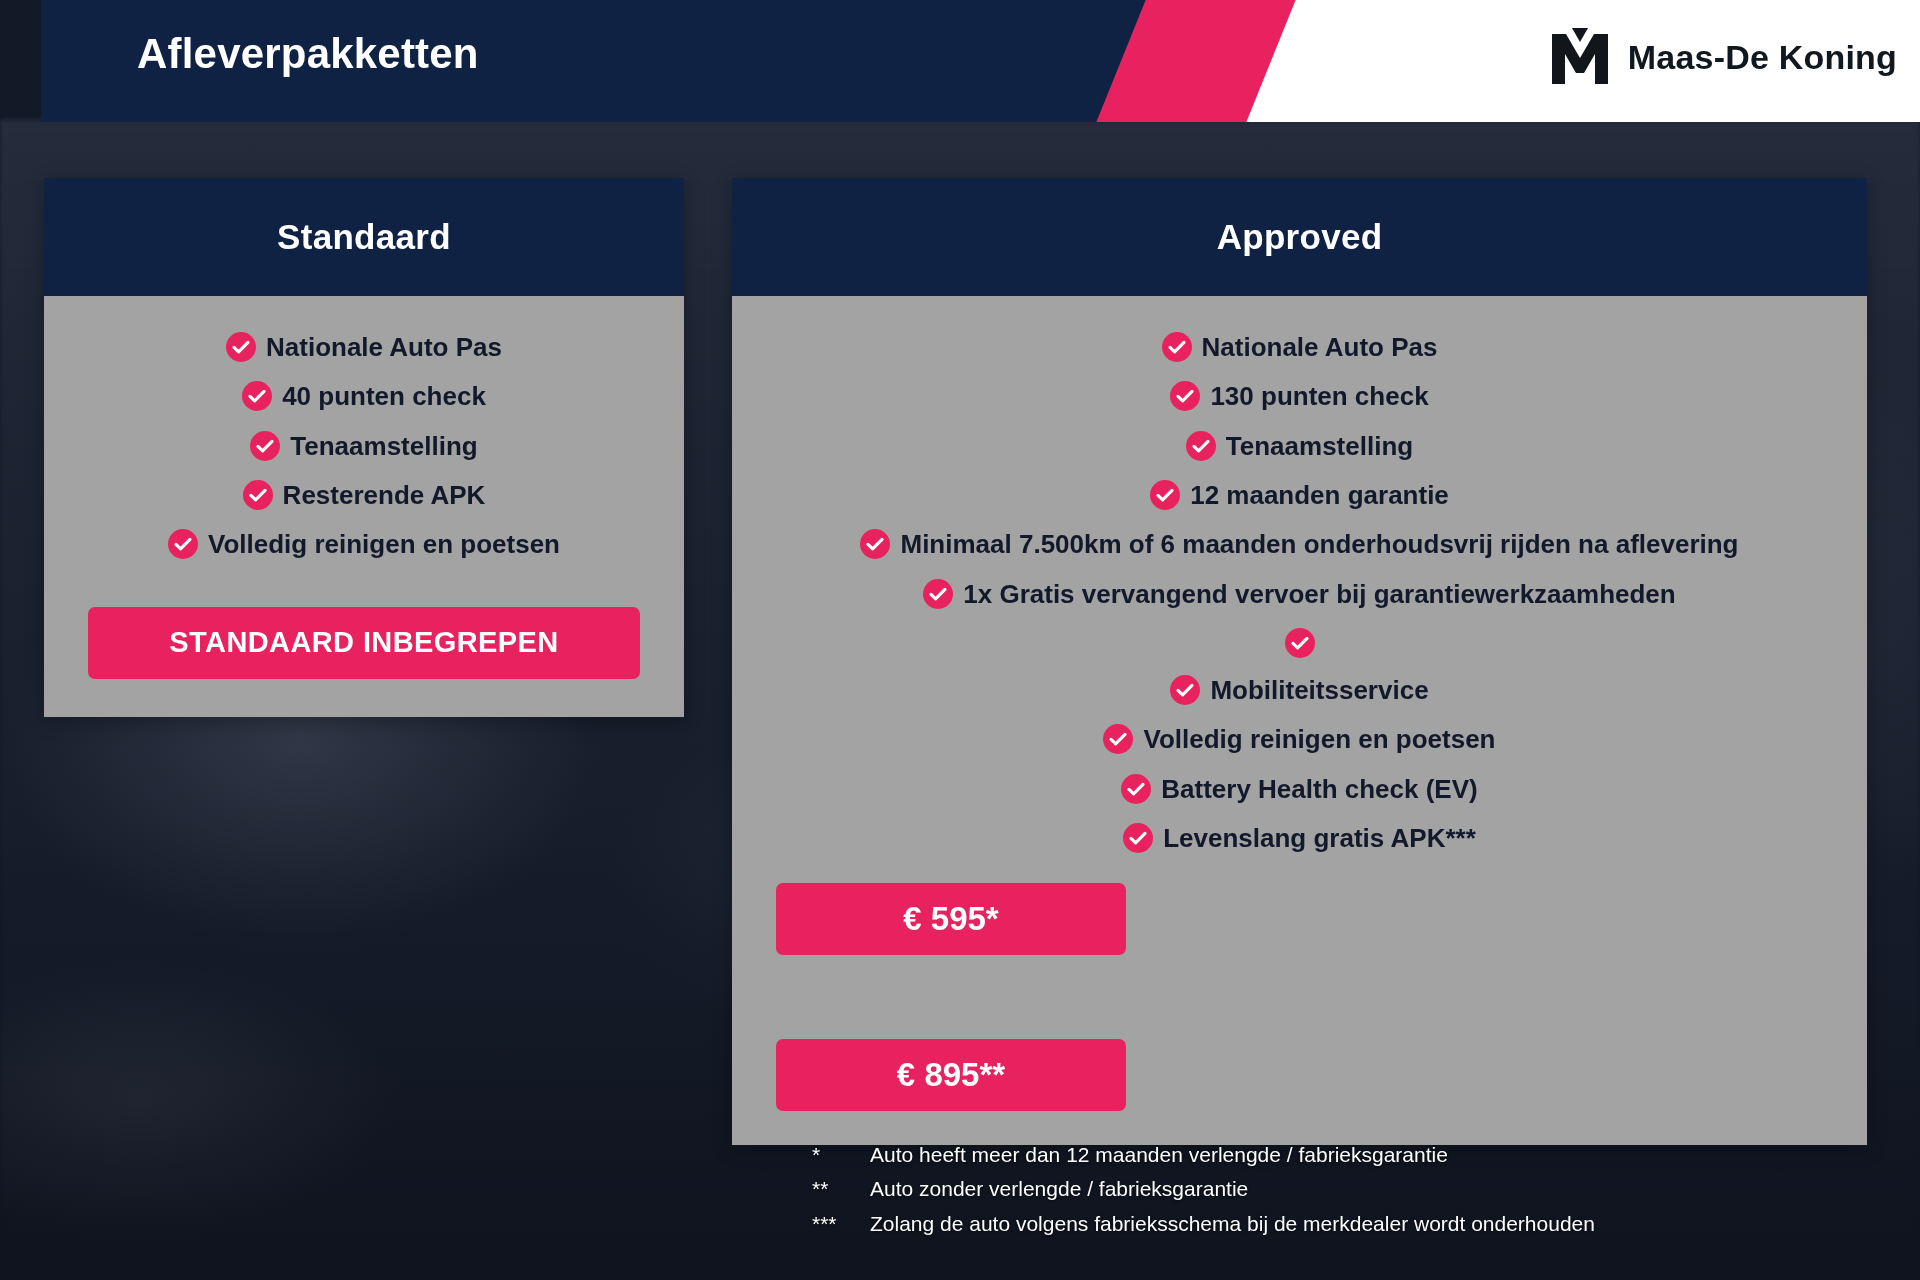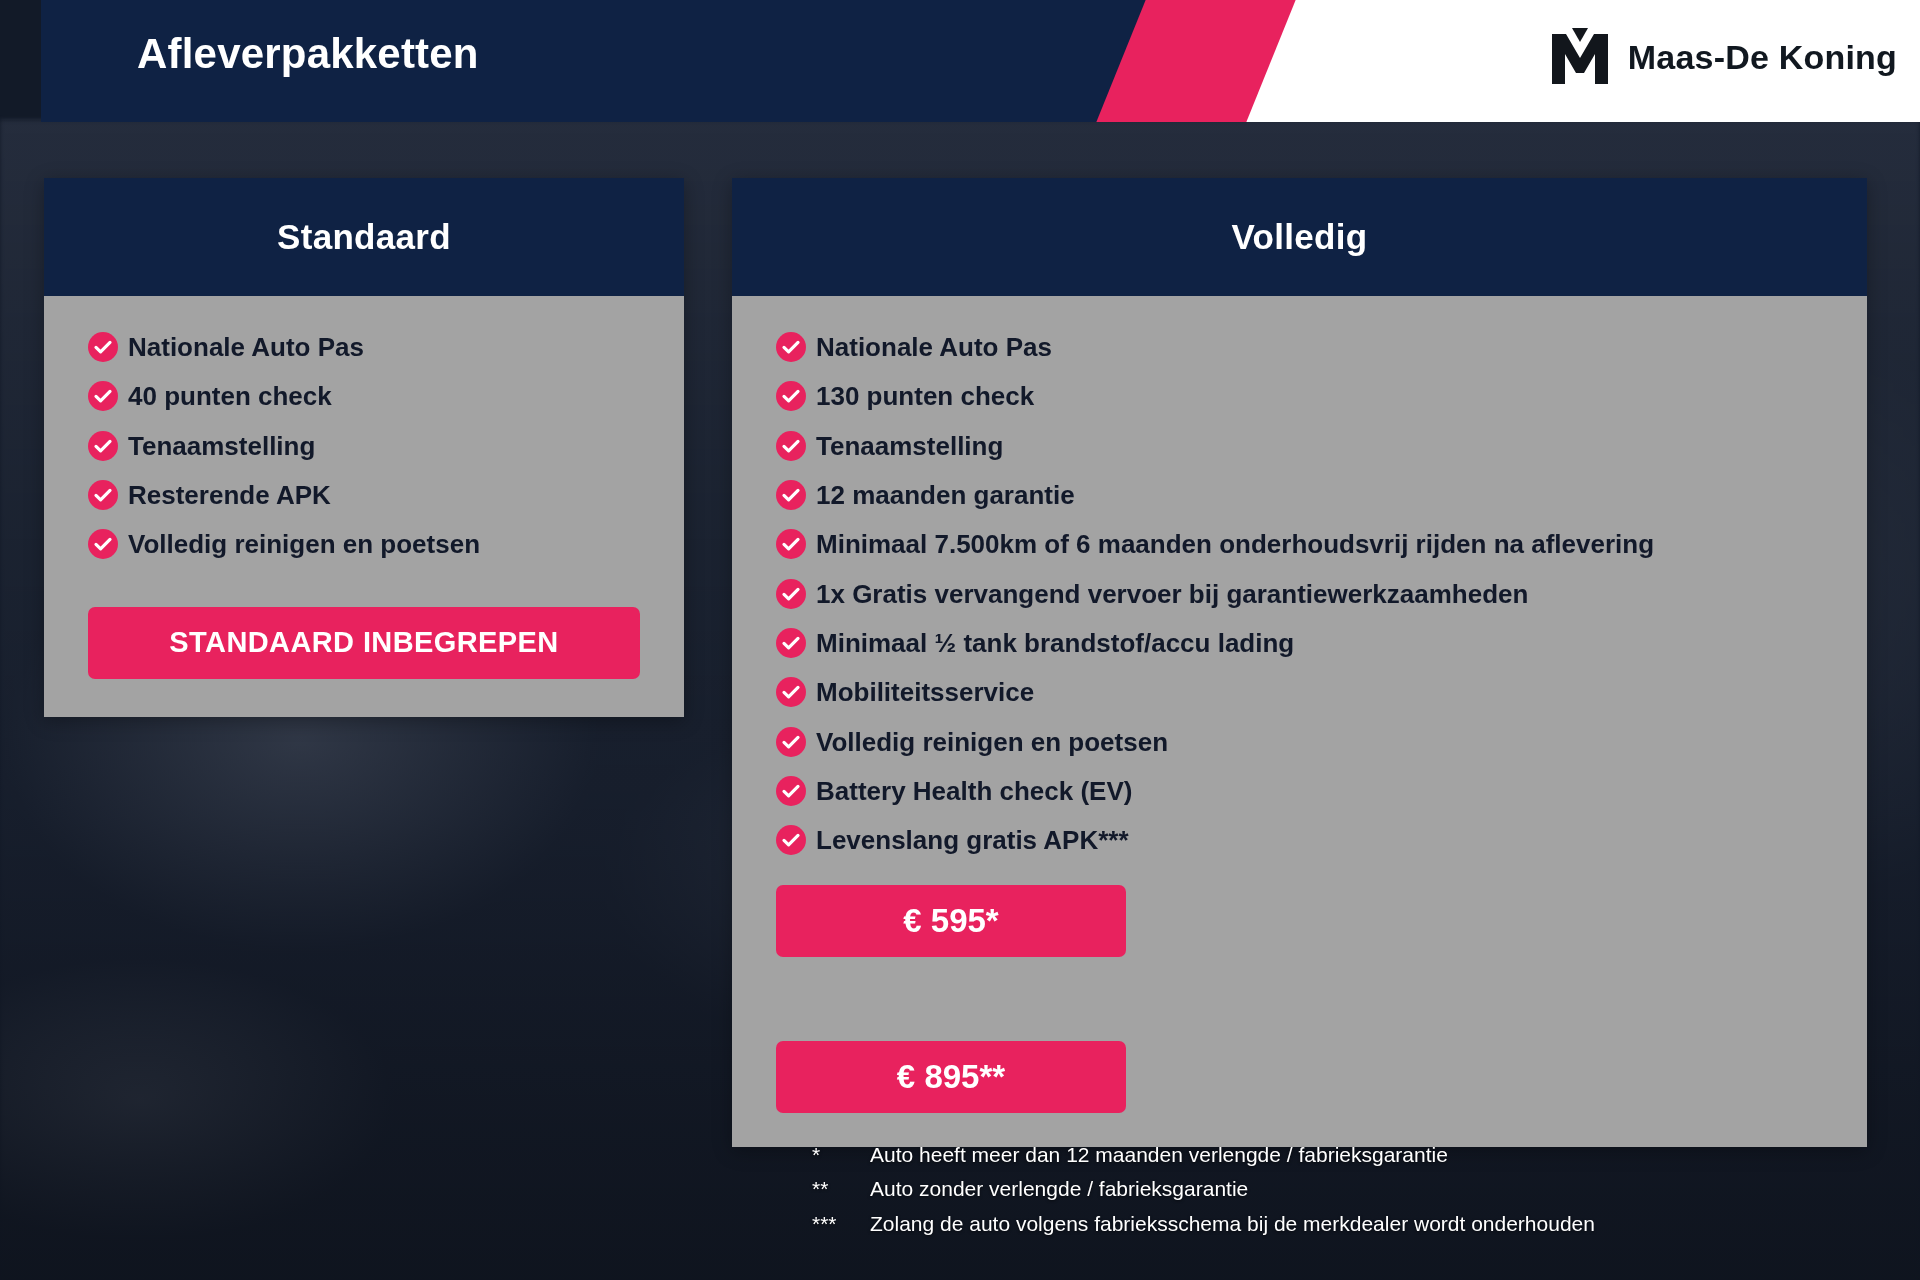--- a/index.html
+++ b/index.html
@@ -113,20 +113,21 @@
   #card-approved .card-head { height: 118px; }
   #card-approved .card-head h2 { font-size: 35px; }
   #card-approved .card-body { padding: 34px 44px 30px 44px; }
 
   ul.features { list-style: none; }
   ul.features li {
     display: flex;
     align-items: flex-start;
     gap: 10px;
     margin-bottom: 15px;
+    justify-content: center;
   }
   ul.features li .txt {
     color: #12192a;
     font-weight: bold;
     line-height: 1.32;
   }
   #card-standaard ul.features li .txt { font-size: 26px; }
   #card-approved ul.features li .txt { font-size: 26px; }
 
   .check {
@@ -261,21 +262,21 @@
           </span>
           <span class="txt">Volledig reinigen en poetsen</span>
         </li>
       </ul>
       <button class="btn-pink" id="standaard-btn">STANDAARD INBEGREPEN</button>
     </div>
   </div>
 
   <div class="card" id="card-approved">
     <div class="card-head">
-      <h2>Volledig</h2>
+      <h2>Approved</h2>
     </div>
     <div class="card-body">
       <ul class="features">
         <li>
           <span class="check">
             <svg width="30" height="30" viewBox="0 0 30 30">
                 <circle cx="15" cy="15" r="15" fill="#e8225e"></circle>
                 <path d="M8 15.4l4.6 4.4L22 10.4" stroke="#fff" stroke-width="3.2" fill="none" stroke-linecap="round" stroke-linejoin="round"></path>
               </svg>
           </span>
@@ -326,21 +327,20 @@
           </span>
           <span class="txt">1x Gratis vervangend vervoer bij garantiewerkzaamheden</span>
         </li>
         <li>
           <span class="check">
             <svg width="30" height="30" viewBox="0 0 30 30">
                 <circle cx="15" cy="15" r="15" fill="#e8225e"></circle>
                 <path d="M8 15.4l4.6 4.4L22 10.4" stroke="#fff" stroke-width="3.2" fill="none" stroke-linecap="round" stroke-linejoin="round"></path>
               </svg>
           </span>
-          <span class="txt">Minimaal ½ tank brandstof/accu lading</span>
         </li>
         <li>
           <span class="check">
             <svg width="30" height="30" viewBox="0 0 30 30">
                 <circle cx="15" cy="15" r="15" fill="#e8225e"></circle>
                 <path d="M8 15.4l4.6 4.4L22 10.4" stroke="#fff" stroke-width="3.2" fill="none" stroke-linecap="round" stroke-linejoin="round"></path>
               </svg>
           </span>
           <span class="txt">Mobiliteitsservice</span>
         </li>

